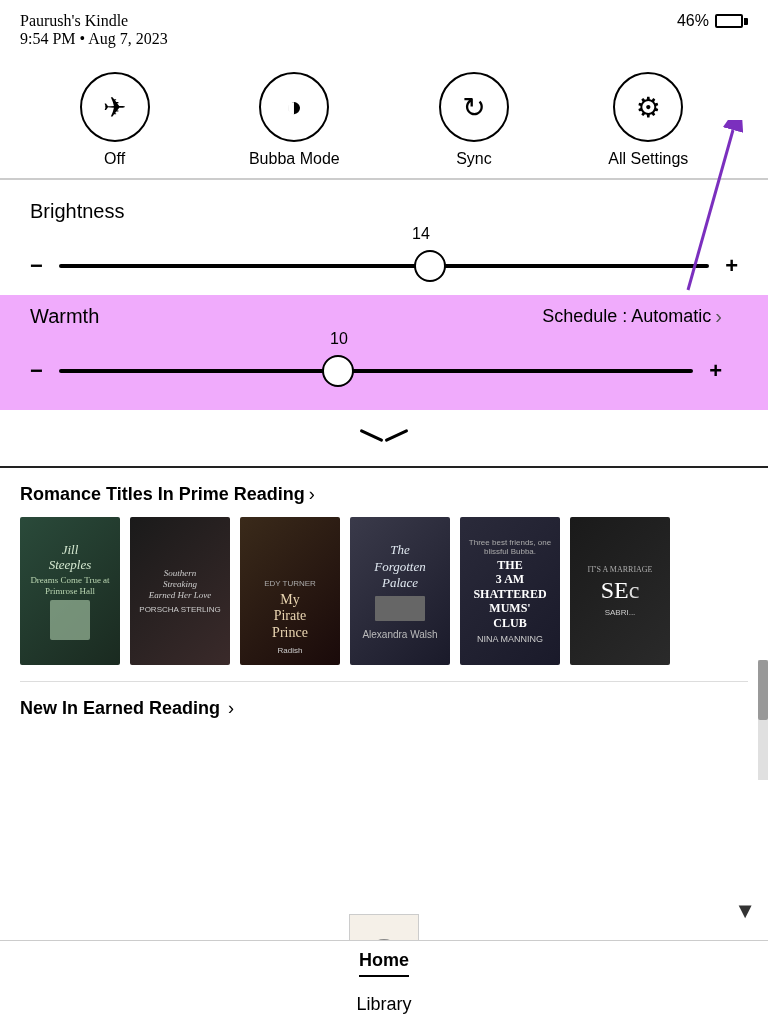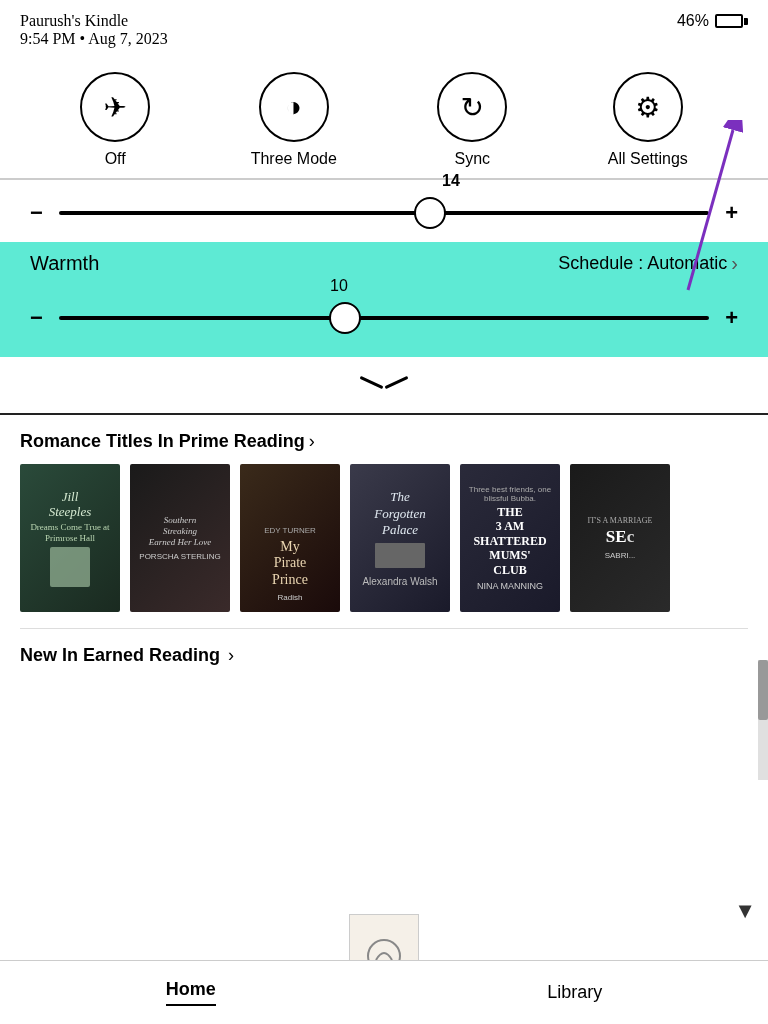--- a/index.html
+++ b/index.html
@@ -111,21 +111,21 @@
       margin-bottom: 6px;
       position: relative;
     }
     .slider-value {
       position: absolute;
       top: -28px;
       font-family: Arial, sans-serif;
       font-size: 16px;
       color: #000;
     }
-    .brightness-value { left: 412px; font-weight: bold; }
+    .brightness-value { left: 382px; }
     .warmth-value { left: 300px; }
     .slider-minus, .slider-plus {
       font-size: 22px;
       font-weight: bold;
       color: #000;
       cursor: pointer;
       user-select: none;
       flex-shrink: 0;
       font-family: Arial, sans-serif;
     }
@@ -143,22 +143,22 @@
       border: 2px solid #000;
       border-radius: 50%;
       position: absolute;
       top: 50%;
       transform: translateY(-50%);
       cursor: pointer;
     }
 
     
     #warmth-section {
-      padding: 10px 30px 20px 30px;
-      background: #5eead4;
+      padding: 10px 46px 20px 30px;
+      background: #f0abfc;
     }
     #warmth-row {
       display: flex;
       justify-content: space-between;
       align-items: center;
       margin-bottom: 30px;
     }
     #warmth-title {
       font-family: Arial, sans-serif;
       font-size: 20px;
@@ -329,26 +329,27 @@
       color: #333;
       font-family: Arial, sans-serif;
     }
 
     
     #bottom-nav {
       position: absolute;
       bottom: 0;
       left: 0;
       right: 0;
-      height: 64px;
+      height: 84px;
       background: #fff;
       border-top: 1px solid #ccc;
       display: flex;
       align-items: center;
       justify-content: space-around;
+      flex-direction: column;
     }
     .nav-item {
       display: flex;
       flex-direction: column;
       align-items: center;
       cursor: pointer;
       padding: 8px 40px;
     }
     .nav-label {
       font-family: Arial, sans-serif;
@@ -415,34 +416,35 @@
 </div>
 
 <div id="quick-settings">
   <div id="settings-icons">
     <div class="settings-item">
       <div class="settings-circle">✈</div>
       <span class="settings-label">Off</span>
     </div>
     <div class="settings-item">
       <div class="settings-circle">◑</div>
-      <span class="settings-label">Three Mode</span>
+      <span class="settings-label">Bubba Mode</span>
     </div>
     <div class="settings-item">
       <div class="settings-circle">↻</div>
       <span class="settings-label">Sync</span>
     </div>
     <div class="settings-item">
       <div class="settings-circle">⚙</div>
       <span class="settings-label">All Settings</span>
     </div>
   </div>
 </div>
 
 <div id="brightness-section">
+  <div id="brightness-title">Brightness</div>
   <div class="slider-container">
     <span class="slider-value brightness-value">14</span>
     <span class="slider-minus">−</span>
     <div class="slider-track">
       <div class="slider-thumb" style="left: calc(57% - 16px);"></div>
     </div>
     <span class="slider-plus">+</span>
   </div>
 </div>
 
@@ -521,21 +523,21 @@
       <div class="book-cover-inner">
         <div style="font-size:8px;color:#aaa;font-family:Arial; margin-bottom:2px;">Three best friends, one blissful Bubba.</div>
         <div class="book-title-text" style="font-size:12px; color:#fff; font-weight:bold; text-transform:uppercase; line-height:1.2;">THE<br>3 AM<br>SHATTERED<br>MUMS'<br>CLUB</div>
         <div class="book-author-text" style="font-size:9px;">NINA MANNING</div>
       </div>
     </div>
 
     <div class="book-cover book-6">
       <div class="book-cover-inner">
         <div style="font-size:8px;color:#aaa;margin-bottom:2px;">IT'S A MARRIAGE</div>
-        <div class="book-title-text" style="font-size:17px; font-weight:bold; color:#fff;">SE<span style="color:#ddd;">c</span></div>
+        <div class="book-title-text" style="font-size:24px; font-weight:normal; color:#fff;">SE<span style="color:#ddd;">c</span></div>
         <div class="book-author-text">SABRI...</div>
       </div>
     </div>
   </div>
 
   <div class="section-divider"></div>
 
   <div id="next-section-header" class="section-header">
     <span class="section-title">New In Earned Reading</span>
     <span class="section-arrow">›</span>

